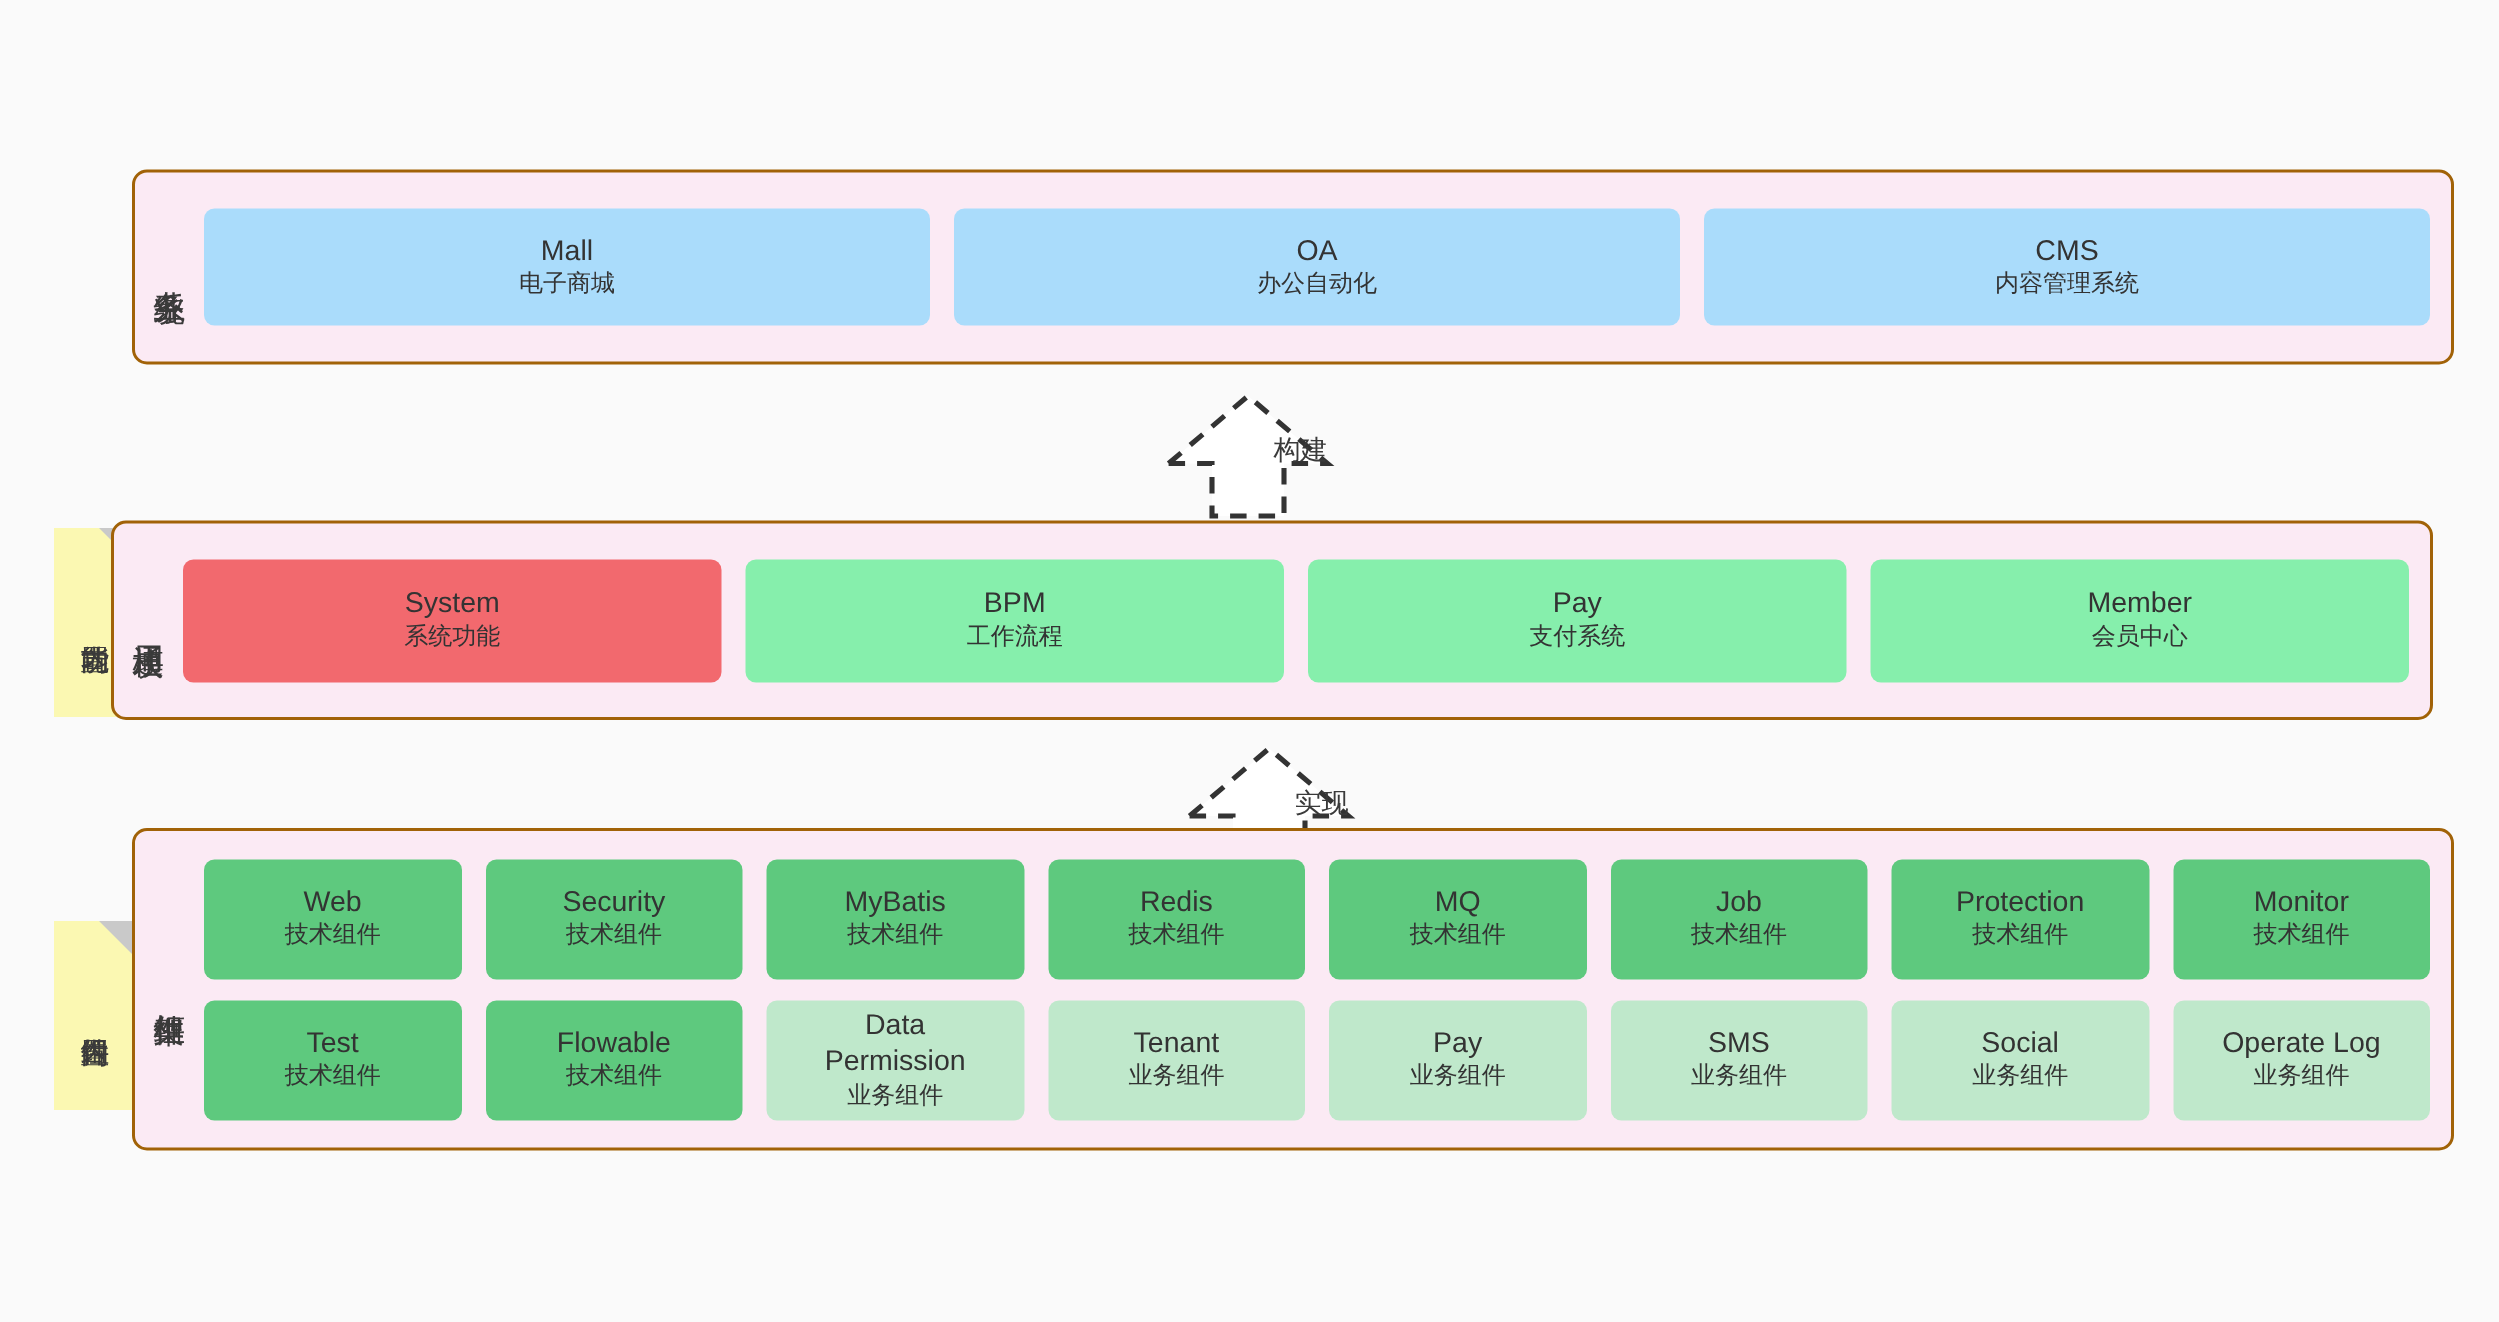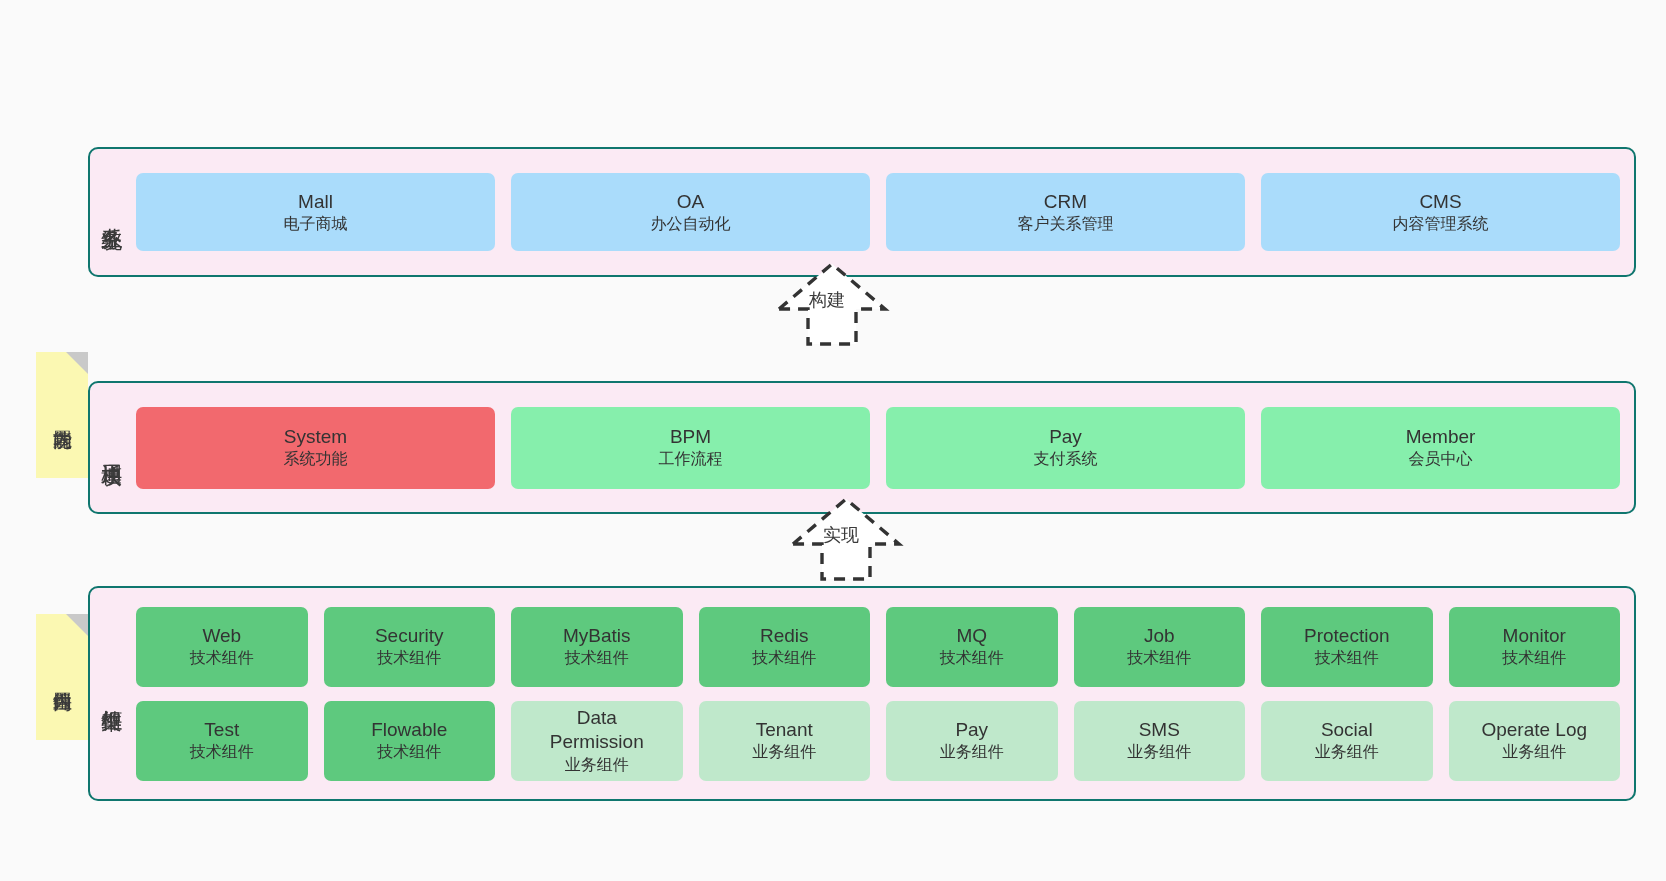--- a/index.html
+++ b/index.html
@@ -20,25 +20,24 @@
     width: 1666px;
     height: 881px;
     background: #fafafa;
   }
 
   
   .layer-panel {
     position: absolute;
     box-sizing: border-box;
     background: #fbeaf4;
-    border: 2px solid #0f766e;
+    border: 2px solid #a16207;
     border-radius: 10px;
     display: flex;
     align-items: stretch;
-    margin-top: 34px;
   }
   .layer-title {
     flex: 0 0 auto;
     width: 44px;
     display: flex;
     align-items: center;
     justify-content: center;
     font-size: 21px;
     line-height: 1.12;
     letter-spacing: 0.5px;
@@ -120,43 +119,40 @@
   .block-arrow {
     position: absolute;
     pointer-events: none;
   }
   .arrow-label {
     position: absolute;
     font-size: 18px;
     color: #3a3a3a;
     white-space: nowrap;
     user-select: none;
+    margin-left: 40px;
   }
 </style>
 </head>
 <body>
 
 <div id="stage">
 
   <div class="layer-panel" id="panel-business" style="left:88px; top:113px; width:1548px; height:130px;">
     <div class="layer-title">业务系统</div>
     <div class="layer-body">
       <div class="card-row">
 
         <div class="card h-business blue">
           <span class="c-name">Mall</span>
           <span class="c-sub">电子商城</span>
         </div>
         <div class="card h-business blue">
           <span class="c-name">OA</span>
           <span class="c-sub">办公自动化</span>
-        </div>
-        <div class="card h-business blue">
-          <span class="c-name">CRM</span>
-          <span class="c-sub">客户关系管理</span>
         </div>
         <div class="card h-business blue">
           <span class="c-name">CMS</span>
           <span class="c-sub">内容管理系统</span>
         </div>
 
       </div>
     </div>
   </div>
 
@@ -164,21 +160,21 @@
     <svg width="160" height="90" viewBox="0 0 160 90">
       <path d="M 27 51 L 80 6 L 133 51 L 104 51 L 104 86 L 56 86 L 56 51 Z" fill="#ffffff" stroke="#333333" stroke-width="3.4" stroke-dasharray="11 8" stroke-linejoin="miter"></path>
     </svg>
     <span class="arrow-label" style="left:57px; top:30px;">构建</span>
   </div>
 
   <div class="sticky" style="left:36px; top:352px; width:52px; height:126px;">
     <span>内置功能</span>
   </div>
 
-  <div class="layer-panel" id="panel-module" style="left:88px; top:347px; width:1548px; height:133px;">
+  <div class="layer-panel" id="panel-module" style="left:74px; top:347px; width:1548px; height:133px;">
     <div class="layer-title">通用模块</div>
     <div class="layer-body">
       <div class="card-row">
 
         <div class="card h-module red-solid">
           <span class="c-name">System</span>
           <span class="c-sub">系统功能</span>
         </div>
         <div class="card h-module red-light">
           <span class="c-name">BPM</span>

